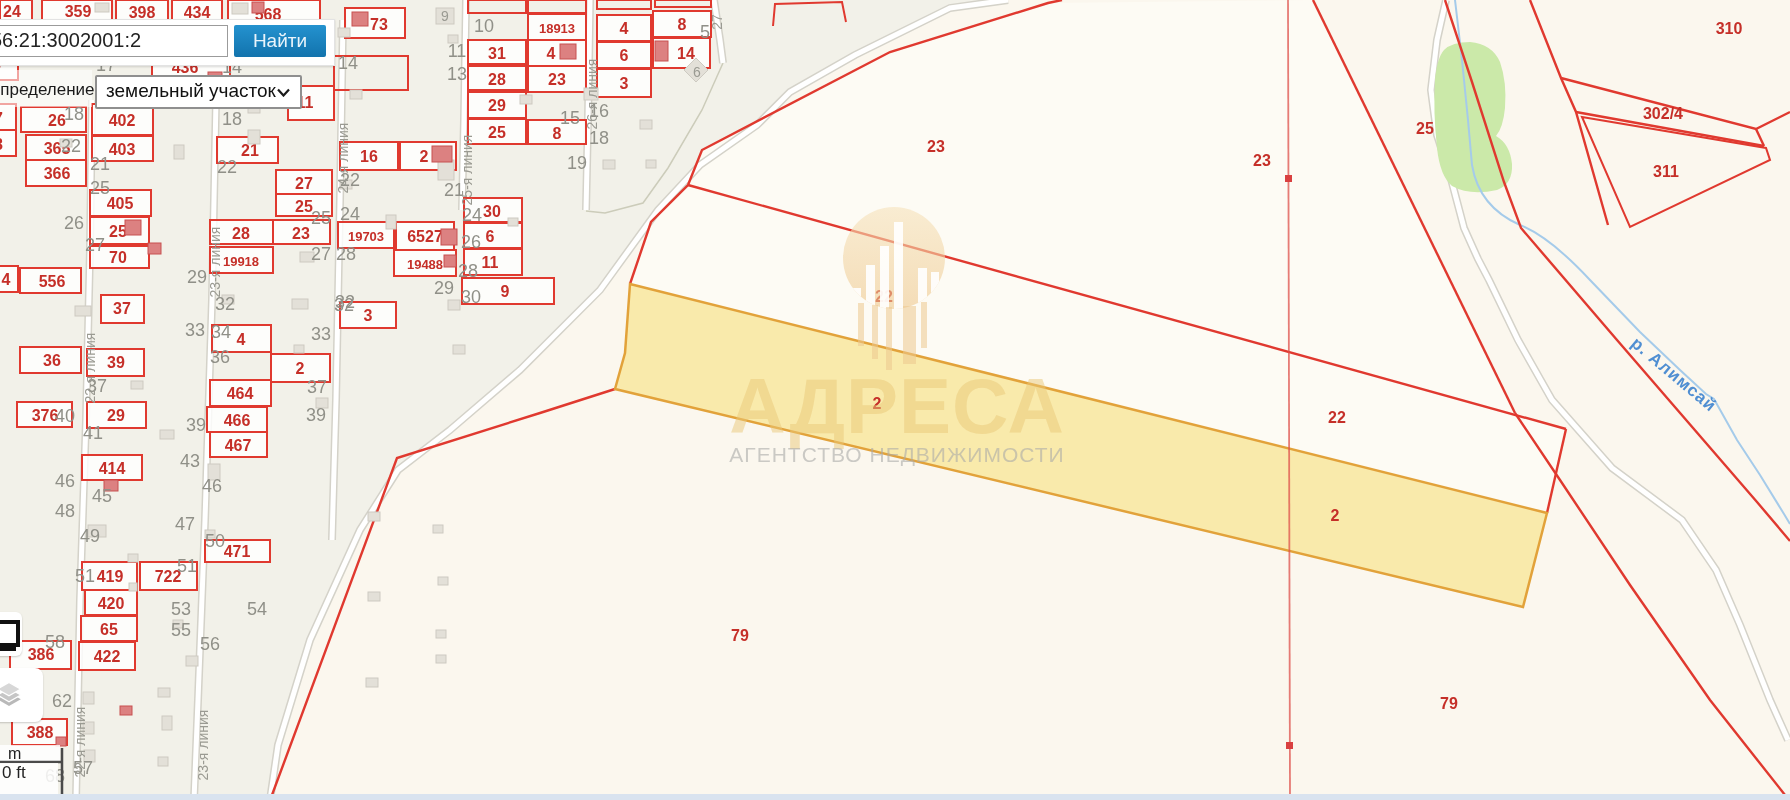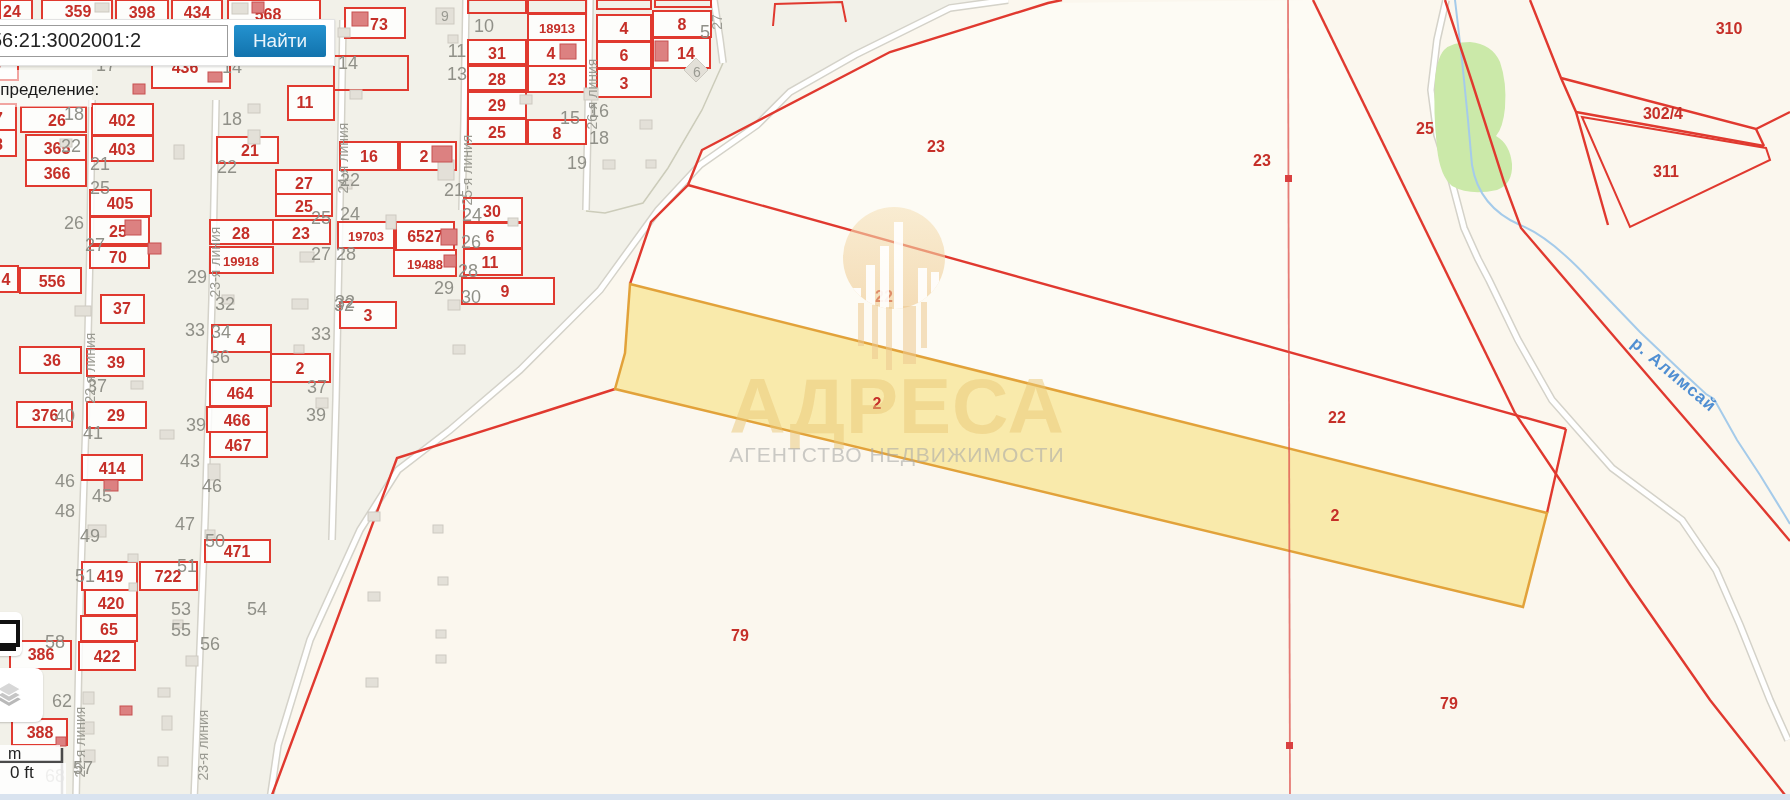--- a/index.html
+++ b/index.html
@@ -693,36 +693,42 @@
 <div class="ui" style="left:0px;top:25px;width:227px;height:30px;background:#fff;border:1px solid #9b9b9b;border-left:none;overflow:hidden;">
 <div style="margin-left:-9px;margin-top:3px;font-size:20px;color:#222;white-space:nowrap;">56:21:3002001:2</div>
 </div>
 
 <div class="ui" style="left:234px;top:25px;width:92px;height:32px;background:linear-gradient(#2492cf,#1273ad);border-radius:2px;color:#eaf4fb;font-size:19px;text-align:center;line-height:32px;">Найти</div>
 
 <div class="ui" style="left:0px;top:70px;width:92px;height:37px;background:rgba(255,255,255,0.55);"></div>
 
 <div class="ui" style="left:-13px;top:80px;font-size:17px;color:#1a1a1a;white-space:nowrap;">Определение:</div>
 
+<div class="ui" style="left:95px;top:75px;width:203px;height:30px;background:#fff;border:2px solid #8f8f8f;border-radius:2px;">
+<div style="margin-left:9px;margin-top:3px;font-size:19px;color:#111;">земельный участок</div>
+<svg style="position:absolute;right:10px;top:11px;" width="13" height="9" viewBox="0 0 13 9">
+        <path d="M1,1.5 L6.5,7.5 L12,1.5" stroke="#1a1a1a" stroke-width="2.2" fill="none"></path>
+      </svg>
+</div>
 
 <div class="ui" style="left:-22px;top:612px;width:44px;height:44px;background:#fff;border-radius:6px;box-shadow:0 1px 2px rgba(0,0,0,0.2);">
 <div style="position:absolute;left:14px;top:8px;width:20px;height:19px;border:4px solid #111;"></div>
 <div style="position:absolute;left:14px;top:34px;width:24px;height:5px;background:#111;"></div>
 </div>
 
 <div class="ui" style="left:-12px;top:668px;width:55px;height:54px;background:#fff;border-radius:8px;box-shadow:0 1px 2px rgba(0,0,0,0.2);">
 <svg style="position:absolute;left:4px;top:11px;" width="34" height="32" viewBox="0 0 40 38">
 <path d="M20,16 L6,24 L20,32 L34,24 Z" fill="#b9b9b9"></path>
 <path d="M20,11 L6,19 L20,27 L34,19 Z" fill="#c6c6c6" stroke="#fff" stroke-width="1.5"></path>
 <path d="M20,4 L6,12 L20,20 L34,12 Z" fill="#d7d7d7" stroke="#fff" stroke-width="1.5"></path>
 </svg>
 </div>
 
 <div class="ui" style="left:0px;top:745px;width:60px;height:17px;background:rgba(255,255,255,0.85);font-size:16px;color:#222;"><span style="margin-left:8px;">m</span></div>
 
 <svg class="ui" style="left:0px;top:742px;" width="70" height="56" viewBox="0 0 70 56">
 <path d="M0,20 L62,20 M62,6 L62,55" stroke="#4a4a4a" stroke-width="2.5" fill="none"></path>
 </svg>
 
-<div class="ui" style="left:0px;top:763px;width:58px;height:34px;background:rgba(255,255,255,0.85);font-size:17px;color:#222;padding-left:8px;"><span style="margin-left:2px;">0 ft</span></div>
+<div class="ui" style="left:0px;top:763px;width:58px;height:34px;background:rgba(255,255,255,0.85);font-size:17px;color:#222;"><span style="margin-left:2px;">0 ft</span></div>
 
 <div class="ui" style="left:0px;top:794px;width:1790px;height:6px;background:#d9e3ef;"></div>
 </div>
 
 </body></html>

